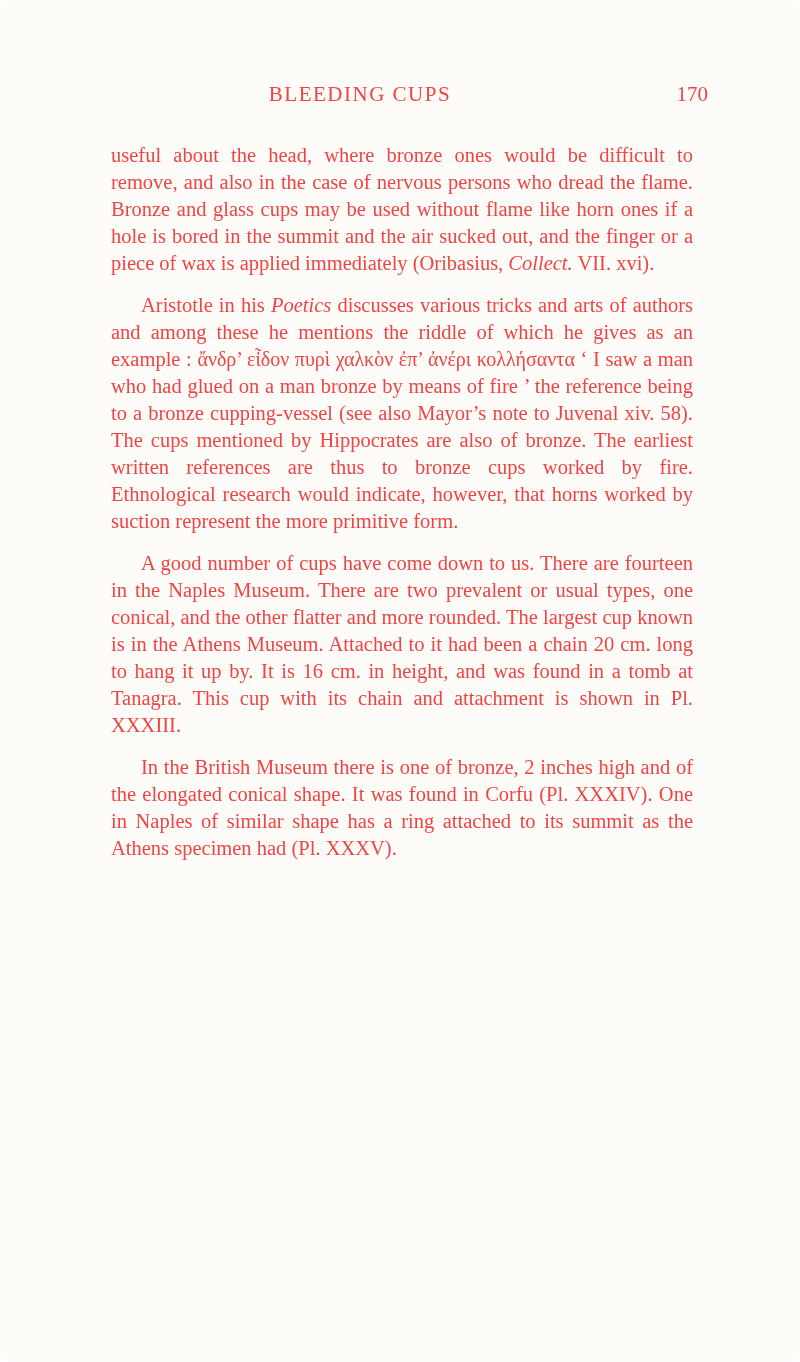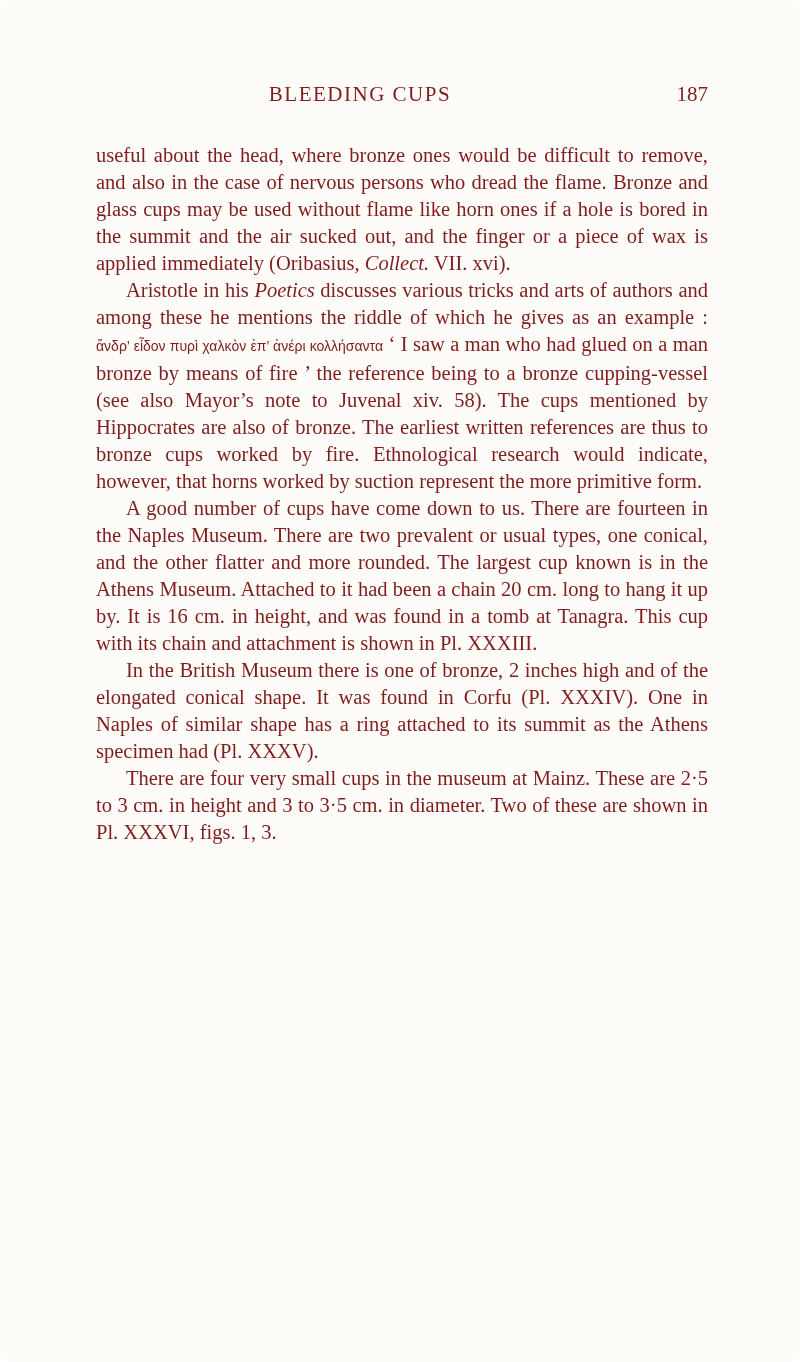--- a/index.html
+++ b/index.html
@@ -8,21 +8,21 @@
     background: #ffffff;
   }
   .page {
     position: relative;
     width: 800px;
     height: 1362px;
     background: #fdfcf8;
     box-sizing: border-box;
     padding: 82px 92px 60px 96px;
     font-family: "Liberation Serif", "DejaVu Serif", serif;
-    color: #7f1d1d;
+    color: #ef4444;
     overflow: hidden;
     border-radius: 12px;
   }
   .header {
     position: relative;
     height: 30px;
     margin-bottom: 30px;
     font-size: 21px;
   }
   .running-title {
@@ -39,41 +39,40 @@
     right: 0;
     top: 0;
   }
   .body-text {
     font-size: 20.5px;
     line-height: 27px;
     text-align: justify;
     text-justify: inter-word;
   }
   .body-text p {
-    margin: 0;
+    margin: 15px;
   }
   .body-text p.indent {
     text-indent: 30px;
   }
   .italic {
     font-style: italic;
   }
   .greek {
-    font-family: Liberation Sans, sans-serif;
-    font-size: 14px;
+    font-family: Liberation Serif, serif;
+    font-size: 20px;
   }
 </style>
 </head>
 <body>
 
 <div class="page">
   <div class="header">
     <span class="running-title">BLEEDING CUPS</span>
-    <span class="page-number">187</span>
+    <span class="page-number">170</span>
   </div>
   <div class="body-text" id="body-text">
       <p><span>useful about the head, where bronze ones would be difficult to remove, and also in the case of nervous persons who dread the flame. Bronze and glass cups may be used without flame like horn ones if a hole is bored in the summit and the air sucked out, and the finger or a piece of wax is applied immediately (Oribasius, </span><span class="italic">Collect.</span><span> VII. xvi).</span></p>
       <p class="indent"><span>Aristotle in his </span><span class="italic">Poetics</span><span> discusses various tricks and arts of authors and among these he mentions the riddle of which he gives as an example : </span><span class="greek">ἄνδρ’ εἶδον πυρὶ χαλκὸν ἐπ’ ἀνέρι κολλήσαντα</span><span> ‘ I saw a man who had glued on a man bronze by means of fire ’ the reference being to a bronze cupping-vessel (see also Mayor’s note to Juvenal xiv. 58). The cups mentioned by Hippocrates are also of bronze. The earliest written references are thus to bronze cups worked by fire. Ethnological research would indicate, however, that horns worked by suction represent the more primitive form.</span></p>
       <p class="indent"><span>A good number of cups have come down to us. There are fourteen in the Naples Museum. There are two prevalent or usual types, one conical, and the other flatter and more rounded. The largest cup known is in the Athens Museum. Attached to it had been a chain 20 cm. long to hang it up by. It is 16 cm. in height, and was found in a tomb at Tanagra. This cup with its chain and attachment is shown in Pl. XXXIII.</span></p>
       <p class="indent"><span>In the British Museum there is one of bronze, 2 inches high and of the elongated conical shape. It was found in Corfu (Pl. XXXIV). One in Naples of similar shape has a ring attached to its summit as the Athens specimen had (Pl. XXXV).</span></p>
-      <p class="indent"><span>There are four very small cups in the museum at Mainz. These are 2·5 to 3 cm. in height and 3 to 3·5 cm. in diameter. Two of these are shown in Pl. XXXVI, figs. 1, 3.</span></p>
     </div>
 </div>
 
 </body></html>

